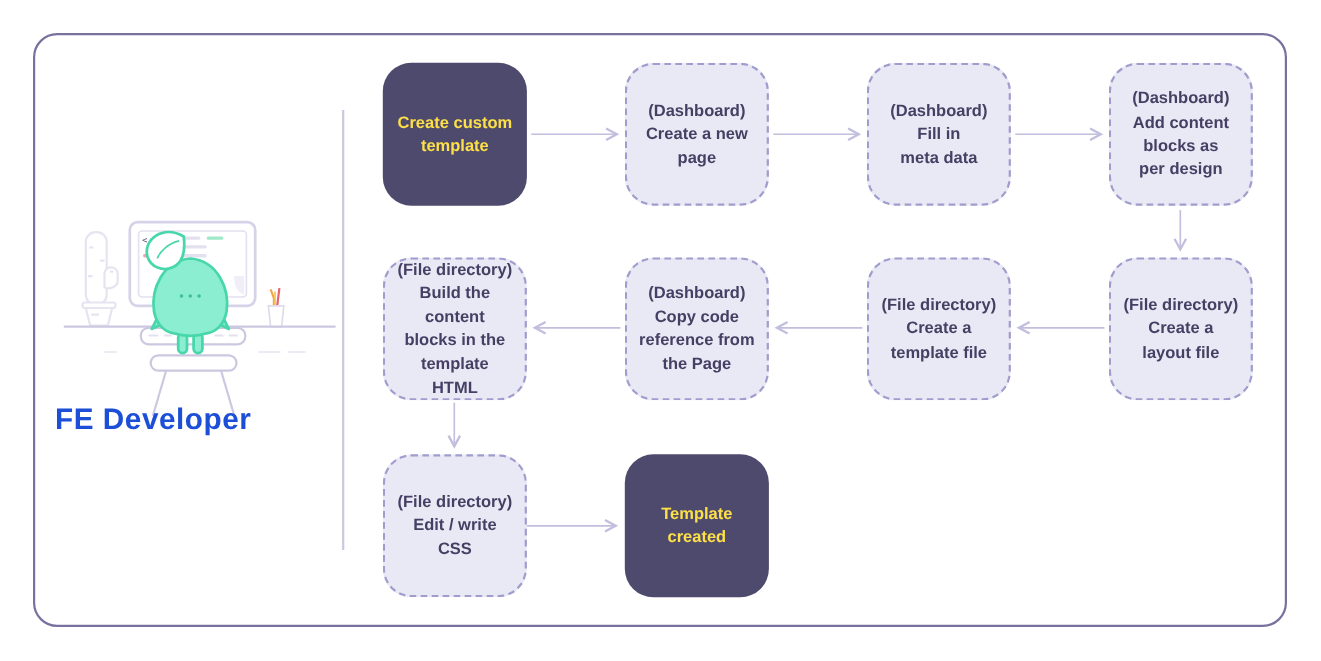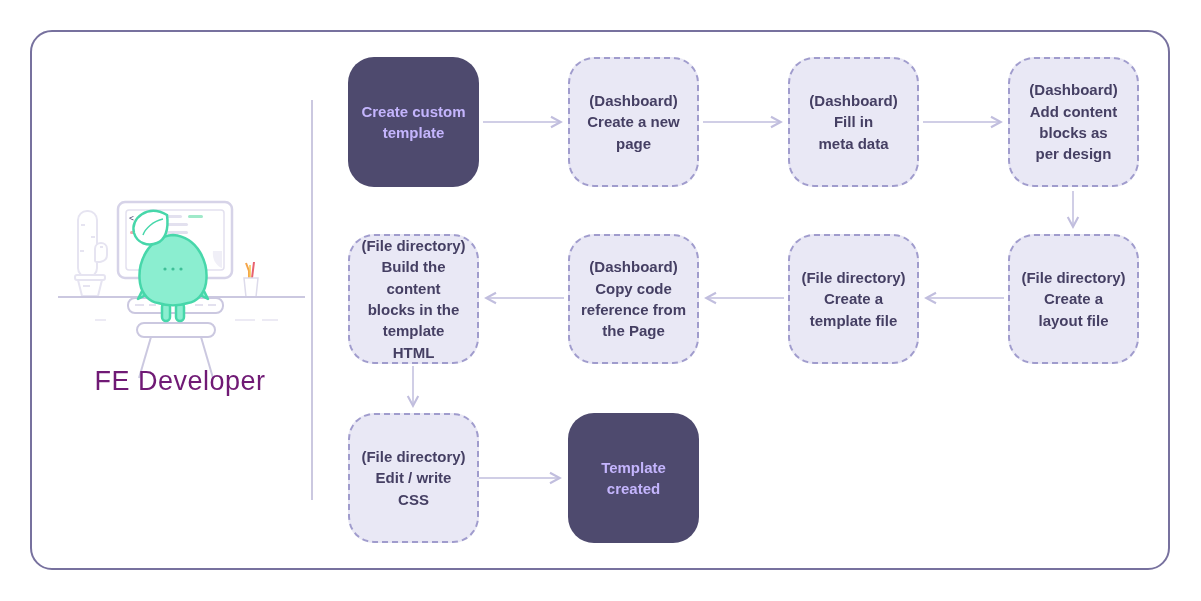--- a/index.html
+++ b/index.html
@@ -7,31 +7,31 @@
          font-family:"Liberation Sans",sans-serif;}
   #frame{position:absolute;left:30px;top:30px;width:1136px;height:536px;
          border:2px solid #77719e;border-radius:22px;background:#ffffff;}
   #divider{position:absolute;left:311px;top:100px;width:2px;height:400px;background:#cbc8e0;}
 
   
   .node{position:absolute;width:131px;height:130px;border-radius:26px;
         display:flex;align-items:center;justify-content:center;text-align:center;
         white-space:pre-line;font-weight:700;font-size:15px;line-height:1.42;
         padding:6px;box-sizing:border-box;}
-  .solid{background:#4e4a6e;color:#c4b5fd;}
+  .solid{background:#4e4a6e;color:#fde047;}
   .dashed{background:#e9e8f5;border:2px dashed #a09ccd;color:#453f63;}
   .c1{left:348px}.c2{left:568px}.c3{left:788px}.c4{left:1008px}
   .r1{top:57px}.r2{top:234px}.r3{top:413px}
 
   #arrow-layer{position:absolute;left:0;top:0;width:1201px;height:601px;pointer-events:none;}
 
   
   #illustration{position:absolute;left:50px;top:185px;width:260px;height:200px;}
-  #persona-label{position:absolute;left:50px;top:366px;width:260px;text-align:center;
-                 font-size:27px;font-weight:400;color:#701a75;letter-spacing:.5px;}
+  #persona-label{position:absolute;left:50px;top:366px;width:260px;
+                 font-size:27px;font-weight:700;color:#1d4ed8;letter-spacing:.5px;}
 </style>
 </head>
 <body>
 
 <div id="stage">
   <div id="frame"></div>
   <div id="divider"></div>
 
   <svg id="illustration" viewBox="0 0 260 200">
 

